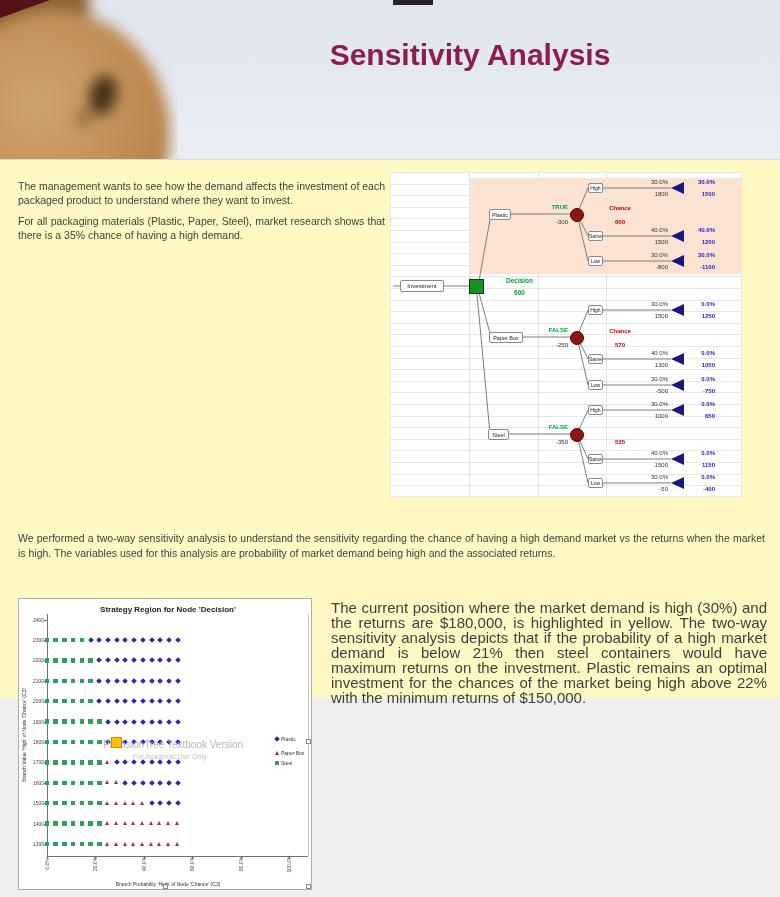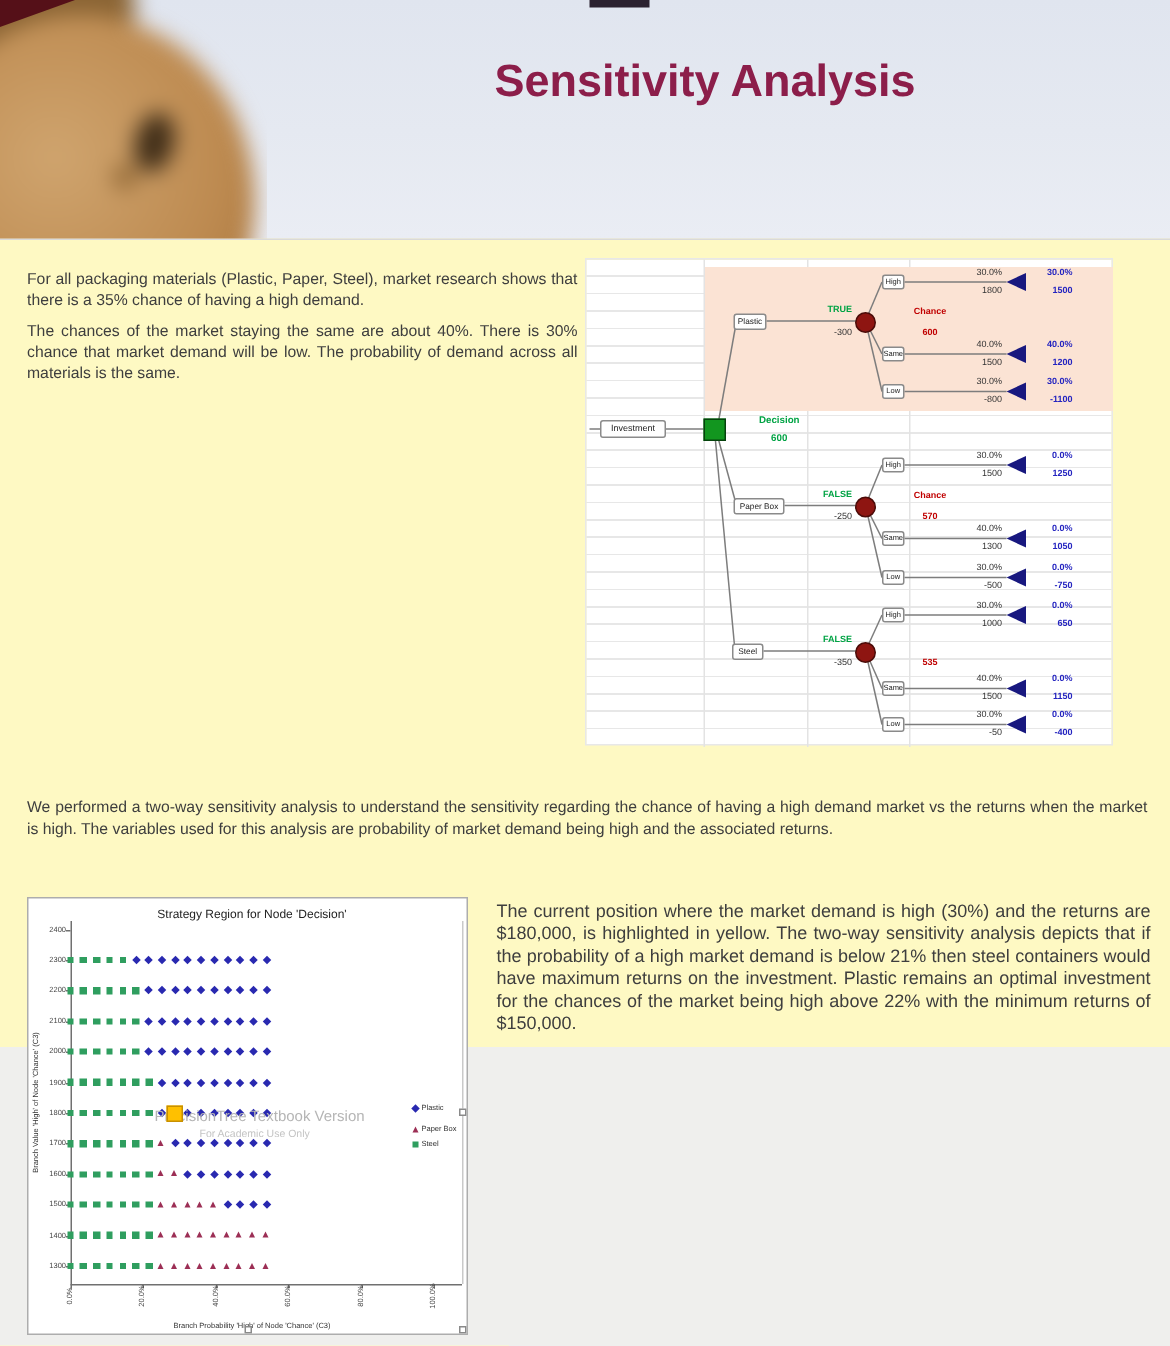--- a/index.html
+++ b/index.html
@@ -47,42 +47,42 @@
              border-bottom:6.5px solid transparent; border-right:13px solid #18187f; z-index:5; }
 
   
   .summary { position:absolute; left:18px; top:531px; width:747px;
              font-size:10.5px; line-height:15px; color:#3e3e3e; text-align:justify; }
 
   
   #chart-panel { position:absolute; left:18px; top:598px; width:294px; height:292px;
                  background:#fff; border:1px solid #adadad; }
   .c-title { position:absolute; left:29px; top:6px; width:240px; text-align:center;
-             font-size:8px; font-weight:normal; color:#222; }
+             font-size:8px; font-weight:bold; color:#222; }
   .axis-line { position:absolute; background:#707070; }
   .tick-label-y { position:absolute; font-size:5px; color:#444; text-align:right; width:18px; line-height:6px; }
   .tick-label-x-wrap { position:absolute; width:26px; height:26px; }
   .tick-label-x-wrap span { display:block; width:26px; text-align:center; font-size:5px; color:#444;
                             transform: rotate(-90deg); }
   .xlabel { position:absolute; font-size:5px; color:#333; text-align:center; }
   .ylabel-wrap { position:absolute; width:150px; height:8px; text-align:center; font-size:5px; color:#333;
                  transform: rotate(-90deg); }
   .wm1 { position:absolute; font-size:10px; color:#b5b5b5; white-space:nowrap; z-index:6; }
   .wm2 { position:absolute; font-size:7px; color:#c4c4c4; white-space:nowrap; z-index:6; }
   .marker-square { position:absolute; width:4.5px; height:4.5px; z-index:4; }
   .marker-diamond { position:absolute; width:4px; height:4px; transform:rotate(45deg); z-index:4; }
   .marker-tri { position:absolute; width:0; height:0; border-left:2.8px solid transparent;
                 border-right:2.8px solid transparent; z-index:4; }
   .hl-square { position:absolute; width:11px; height:11px; border:1px solid #c89000; z-index:7; }
   .legend-item { position:absolute; font-size:5px; color:#333; display:flex; align-items:center; gap:2px; z-index:5; }
   .handle { position:absolute; width:5px; height:5px; background:#fff; border:1px solid #8a8a8a; z-index:8; }
 
   
   .analysis-text { position:absolute; left:331px; top:600px; width:436px;
-                   font-size:12px; line-height:15px; color:#3e3e3e; text-align:justify; }
+                   font-size:15px; line-height:15px; color:#3e3e3e; text-align:justify; }
   .analysis-text p { margin-bottom:9px; }
 </style>
 </head>
 <body>
 
 <div class="page">
 
   <header class="banner">
     <div class="hero">
       <div class="hero-blobs">
@@ -91,22 +91,22 @@
         <div class="blob-dark"></div>
         <div class="blob-spot"></div>
       </div>
     </div>
     <div class="corner-wedge"></div>
     <div class="top-strip"></div>
     <h1 class="title">Sensitivity Analysis</h1>
   </header>
 
   <section class="intro-text">
+    <p>The management wants to see how the demand affects the investment of each packaged product to understand where they want to invest.</p>
     <p>For all packaging materials (Plastic, Paper, Steel), market research shows that there is a 35% chance of having a high demand.</p>
-    <p>The chances of the market staying the same are about 40%. There is 30% chance that market demand will be low. The probability of demand across all materials is the same.</p>
   </section>
 
   <div id="tree-panel">
       <div class="vgrid" style="left: 78px;"></div>
       <div class="vgrid" style="left: 147px;"></div>
       <div class="vgrid" style="left: 215px;"></div>
       <div class="peach" style="left: 79px; top: 5px; width: 272px; height: 96px; z-index: 1;"></div>
       <svg width="352" height="325" id="tree-svg">
         <line x1="2" y1="113" x2="9" y2="113" stroke="#7d7d7d" stroke-width="1"></line>
         <line x1="53" y1="113" x2="78" y2="113" stroke="#7d7d7d" stroke-width="1"></line>

